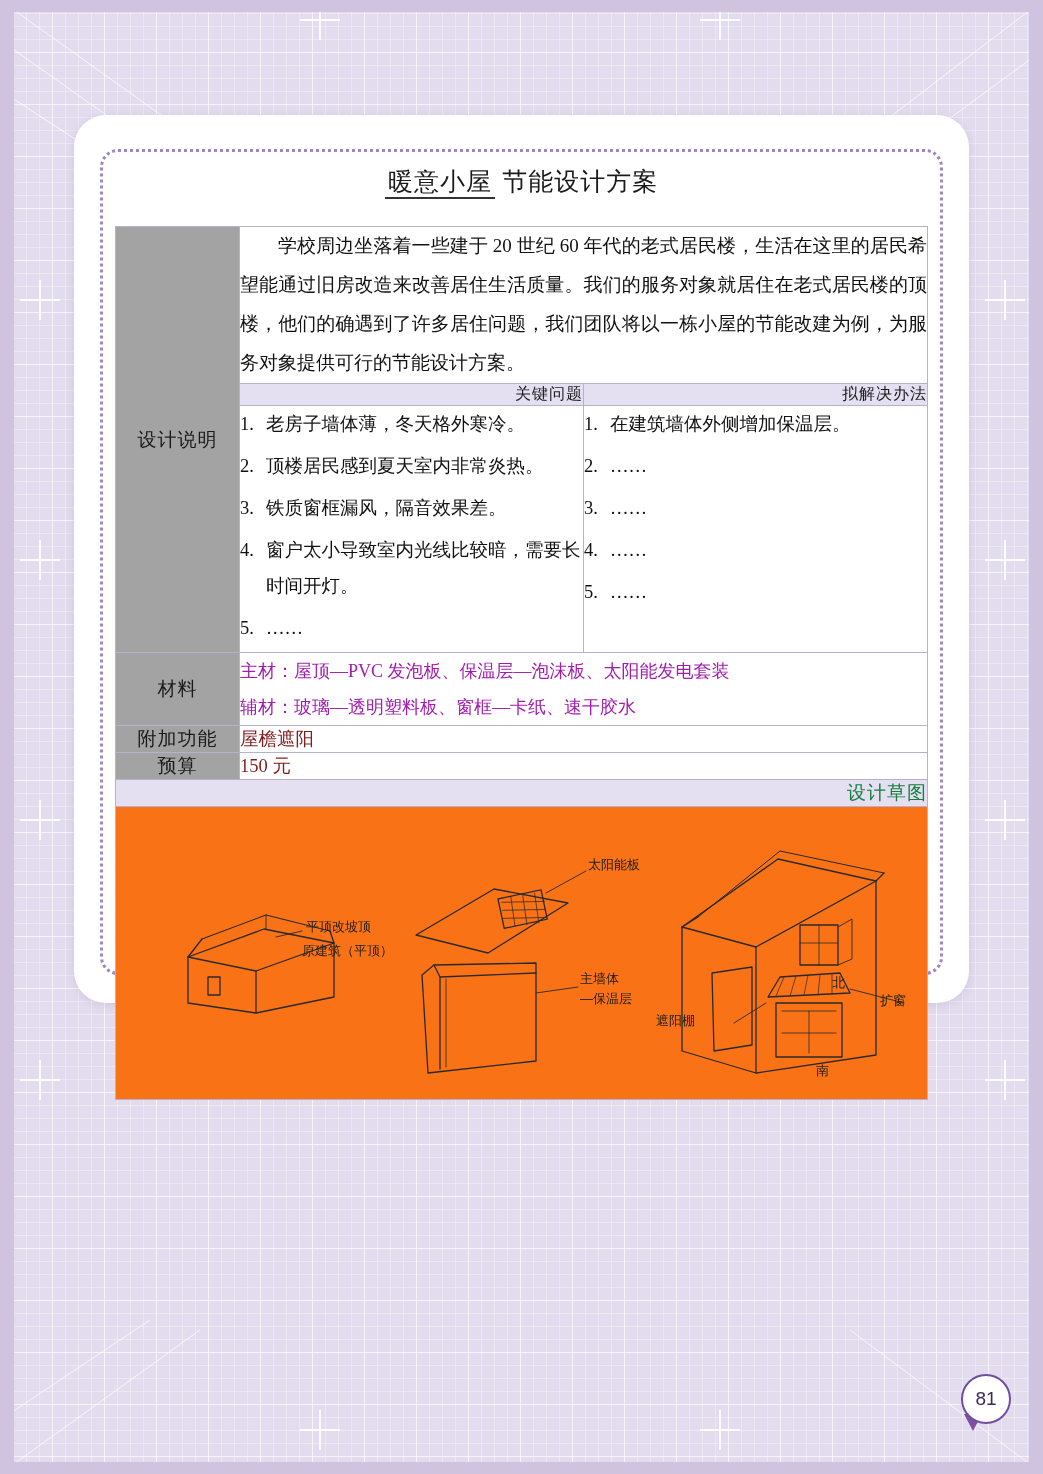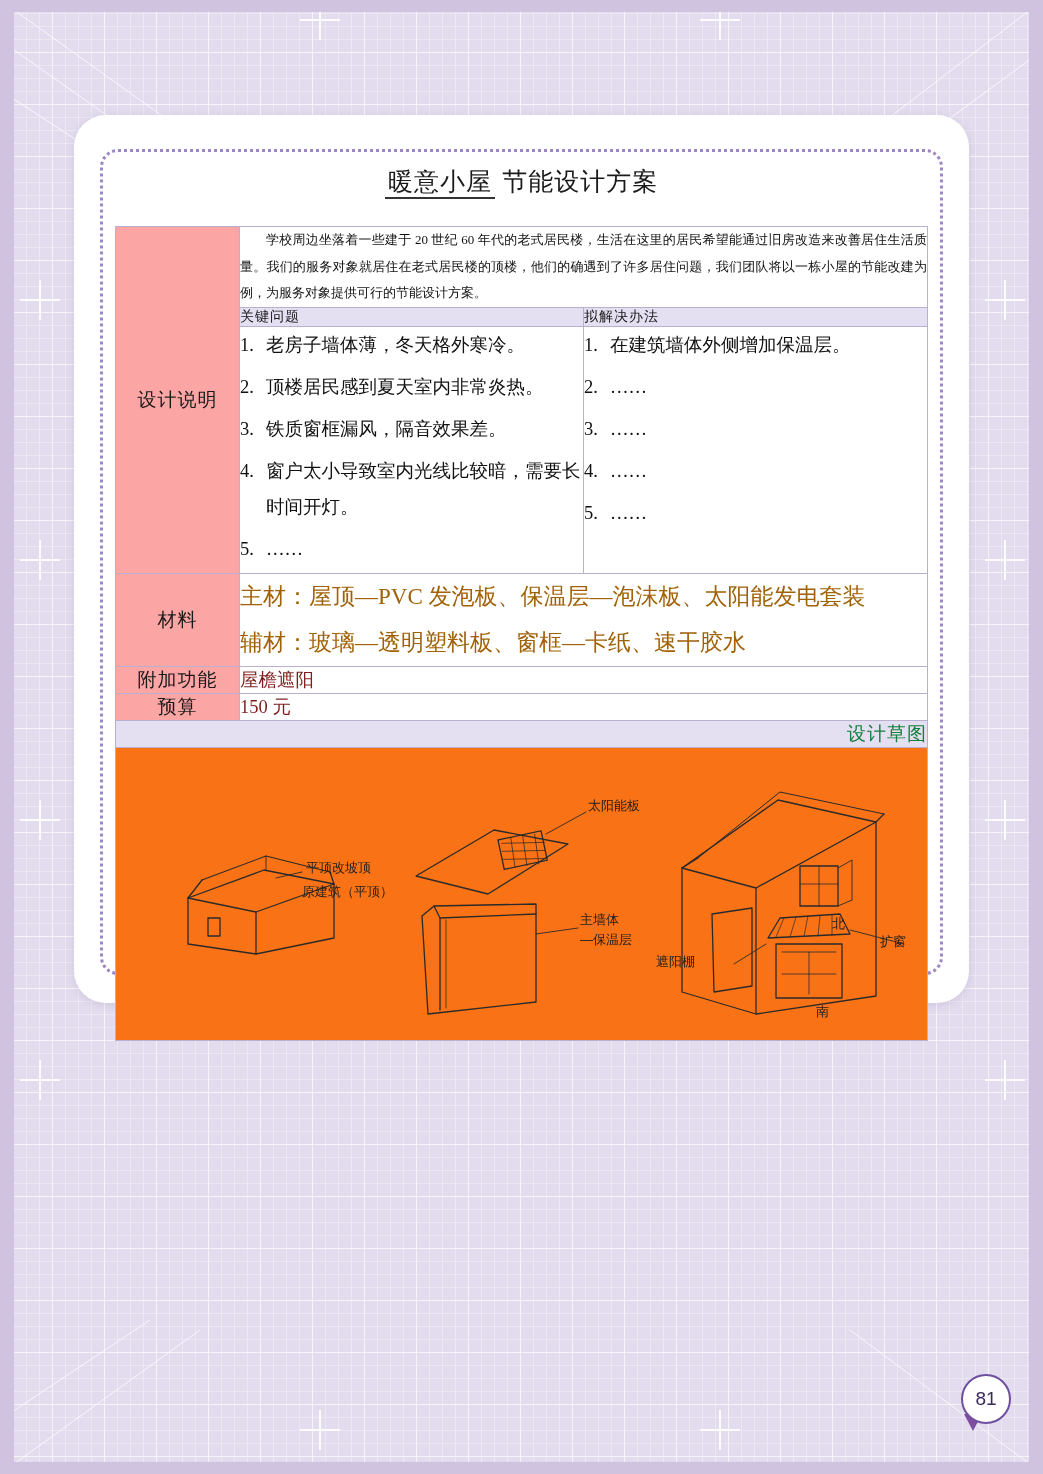--- a/index.html
+++ b/index.html
@@ -106,39 +106,39 @@
     border-collapse: collapse;
     table-layout: fixed;
   }
   table.main td {
     border: 1px solid #b9b0d0;
     vertical-align: top;
     padding: 0;
   }
   .lbl-cell {
     width: 124px;
-    background: #fca5a5;
+    background: #a3a3a3;
     text-align: center;
     vertical-align: middle !important;
     font-size: 19px;
     color: #1a1a1a;
     letter-spacing: 1px;
   }
   .intro {
     padding: 18px 22px 16px 22px;
-    font-size: 13px;
+    font-size: 19px;
     line-height: 2.05;
     text-align: justify;
     text-indent: 2em;
     color: #111;
   }
   .sub-head {
     background: #e4dff1;
-    text-align: left;
-    font-size: 14px;
+    text-align: right;
+    font-size: 16px;
     padding: 12px 0;
     color: #1a1a1a;
     letter-spacing: 1px;
   }
   .list-cell {
     padding: 16px 18px 18px 18px;
     font-size: 18.5px;
     line-height: 1.95;
     color: #111;
   }
@@ -153,23 +153,23 @@
   }
   .list-cell li .num {
     width: 26px;
     flex: 0 0 26px;
   }
   .list-cell li .txt {
     flex: 1 1 auto;
   }
   .mat-cell {
     padding: 16px 18px;
-    font-size: 23px;
+    font-size: 18px;
     line-height: 2.0;
-    color: #a16207;
+    color: #a21caf;
   }
   .plain-cell {
     padding: 13px 18px;
     font-size: 18.5px;
     color: #7f1d1d;
   }
   .sketch-head {
     background: #e4dff1;
     text-align: right;
     font-size: 19px;

